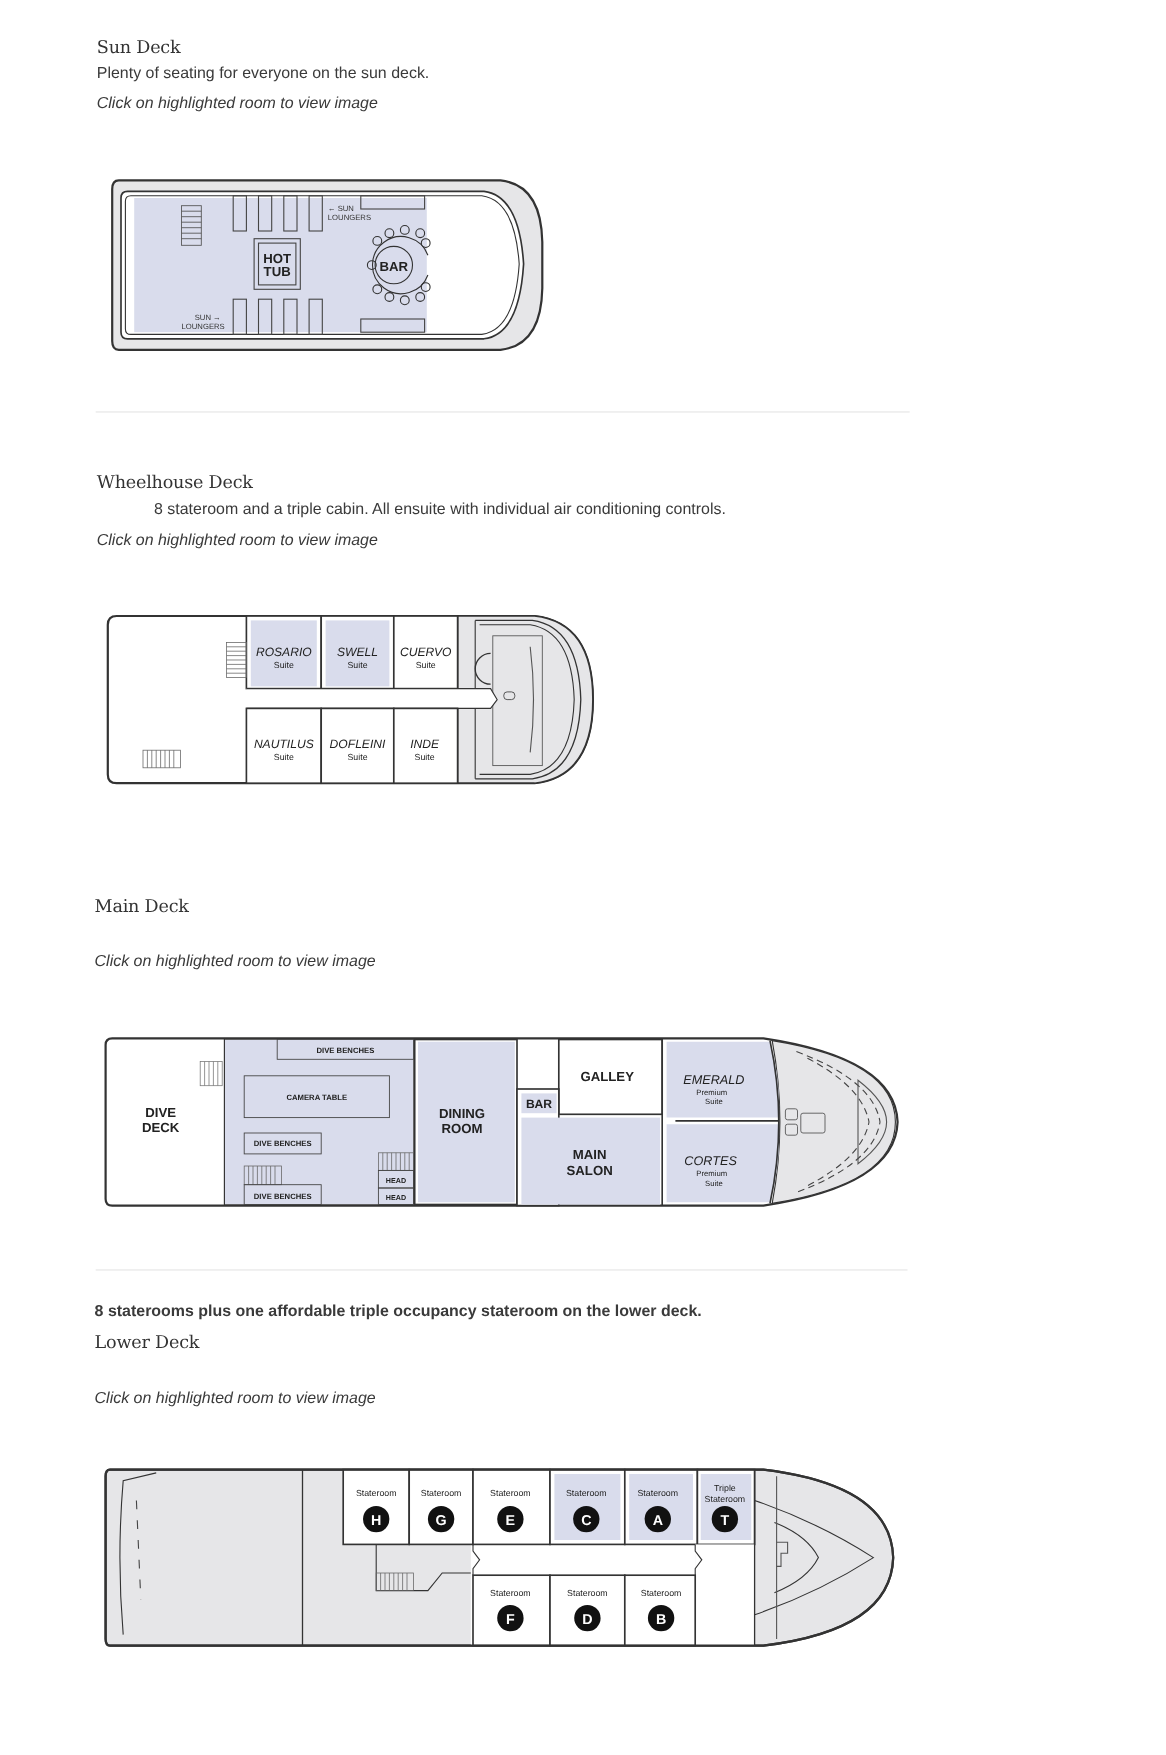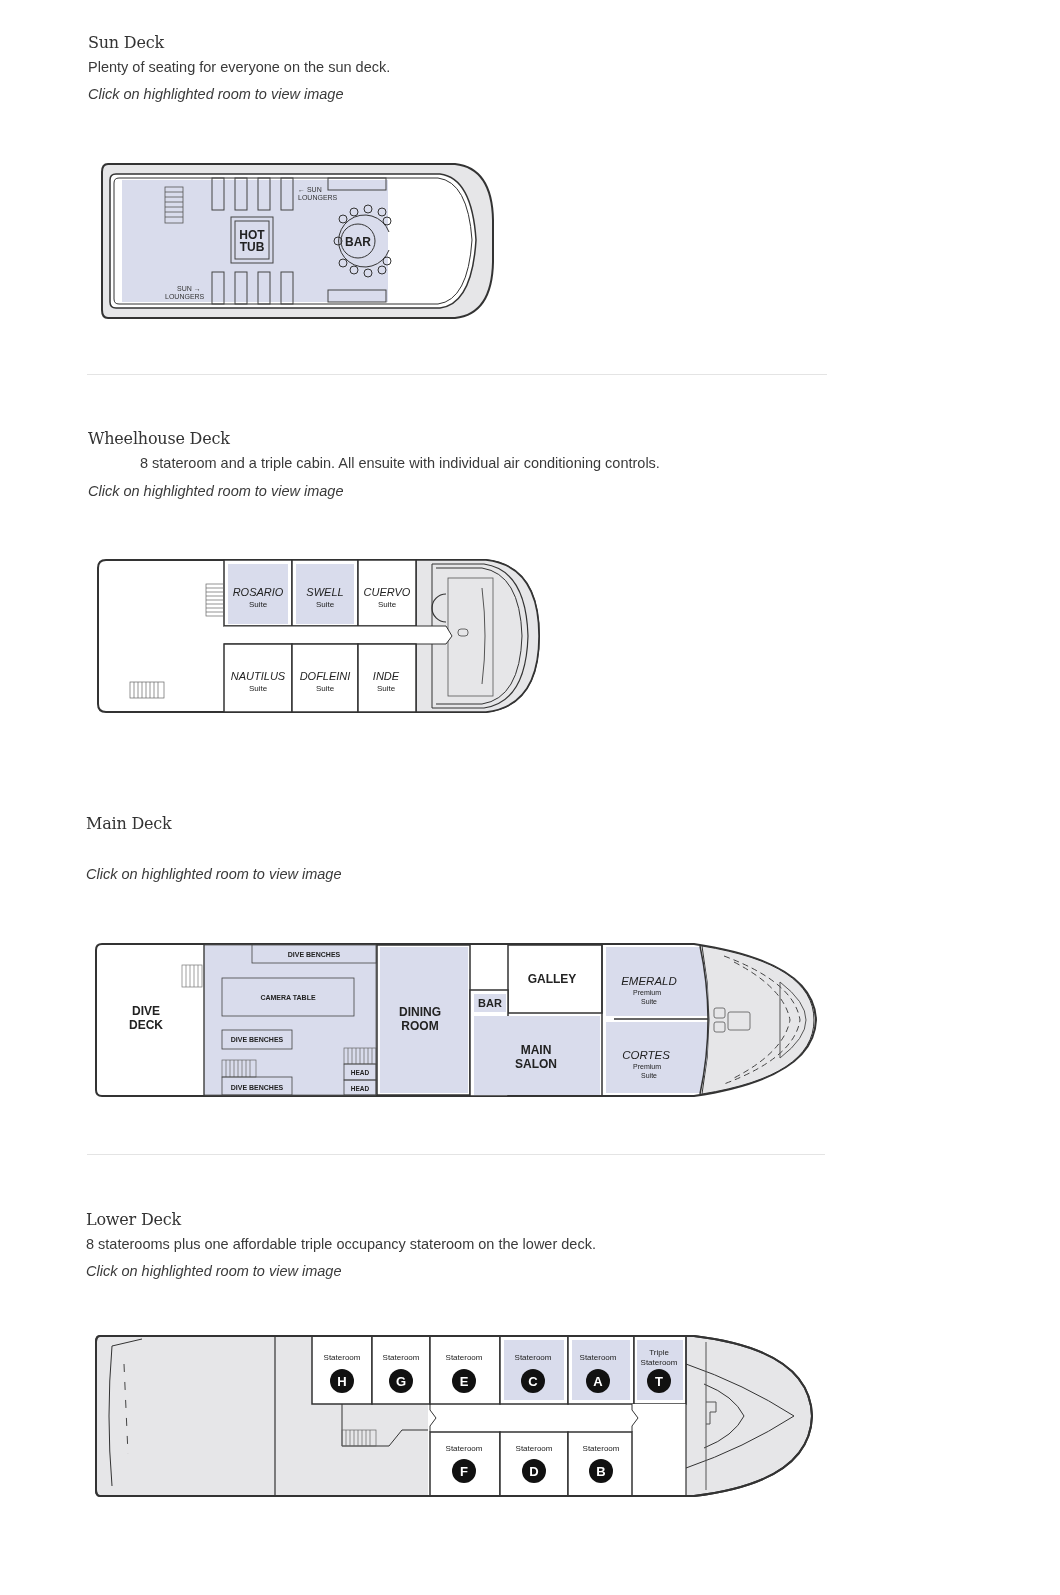--- a/index.html
+++ b/index.html
@@ -260,21 +260,21 @@
       <text x="553" y="127" font-size="7" text-anchor="middle" fill="#222">Premium</text>
       <text x="555" y="136" font-size="7" text-anchor="middle" fill="#222">Suite</text>
     </g>
     <path d="M606 4 Q622 78 606 152" fill="none" stroke="#333" stroke-width="1.5"></path>
   </svg>
   <div class="divider" style="left:87px;top:1154px;width:738px;"></div>
 </section>
 
 <section class="deck" style="top:0;height:1587px;">
   <div class="deck-title" style="left:86px;top:1210px;">Lower Deck</div>
-  <div class="deck-desc" style="left:86px;top:1236px;">8 staterooms plus one affordable triple occupancy stateroom on the lower deck.</div>
+  <div class="deck-desc" style="left:86px;top:1184px;font-weight:bold;">8 staterooms plus one affordable triple occupancy stateroom on the lower deck.</div>
   <div class="deck-hint" style="left:86px;top:1263px;">Click on highlighted room to view image</div>
 
   <svg class="plan" style="left:94px;top:1334px;" width="725" height="166" viewBox="0 0 725 166">
 
     <path d="M6 2 L600 2 Q716 16 718 82 Q716 148 600 162 L6 162 Q2 162 2 156 L2 8 Q2 2 6 2 Z" fill="#e6e6e8" stroke="#333" stroke-width="2"></path>
     <line x1="181" y1="2" x2="181" y2="162" stroke="#333" stroke-width="1.2"></line>
     <path d="M48 5 L18 12 Q12 82 18 152" fill="none" stroke="#333" stroke-width="1"></path>
     <path d="M30 30 L34 120" fill="none" stroke="#444" stroke-width="1" stroke-dasharray="8 10"></path>
 
     <path d="M218 2 L538 2 L538 162 L334 162 L334 70 L248 70 L248 2 Z" fill="#fff"></path>

